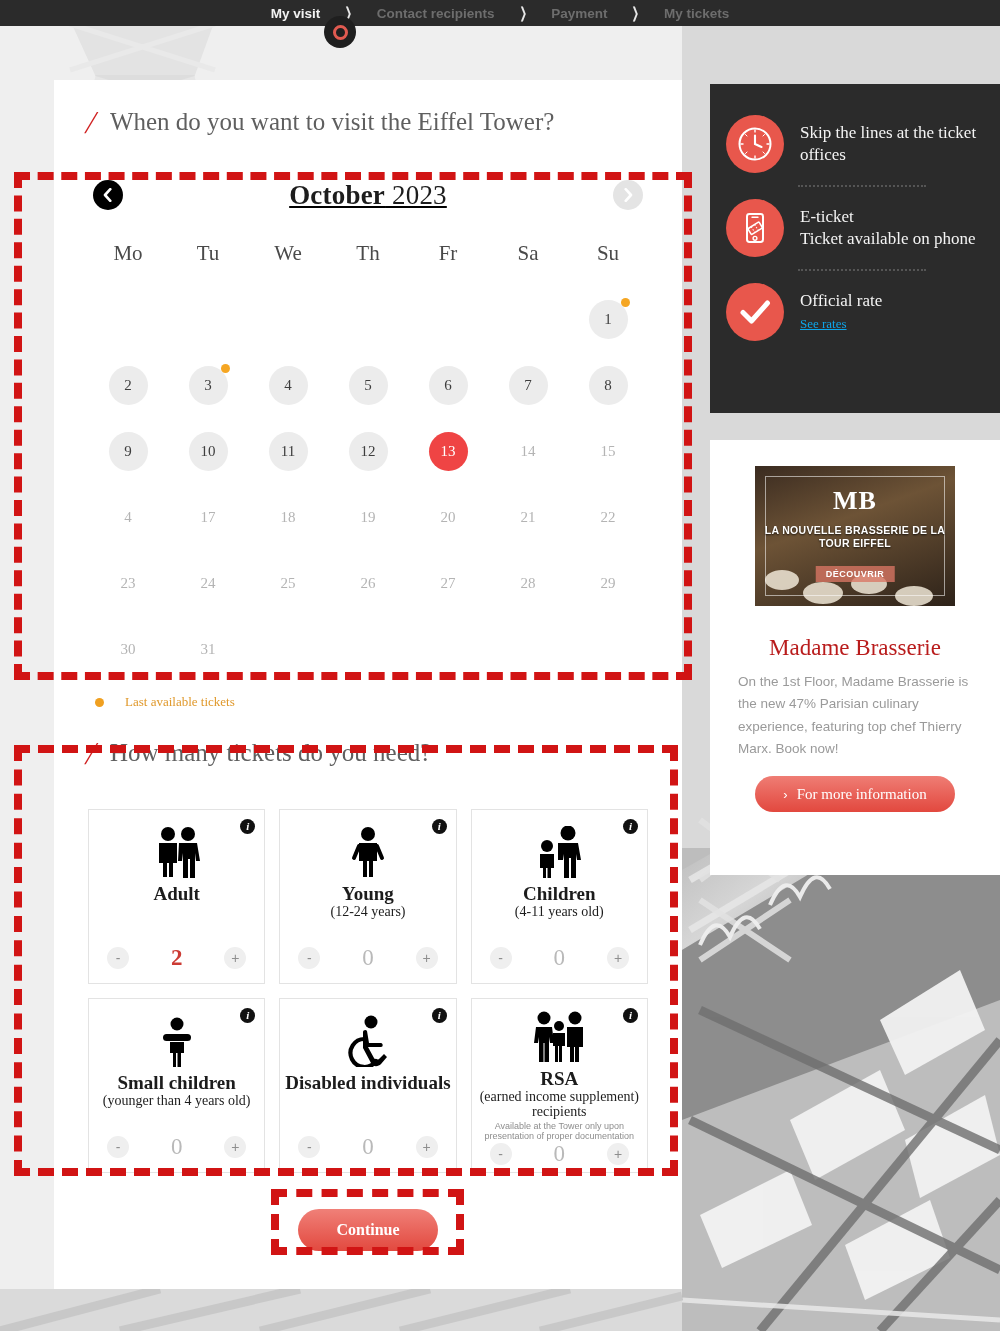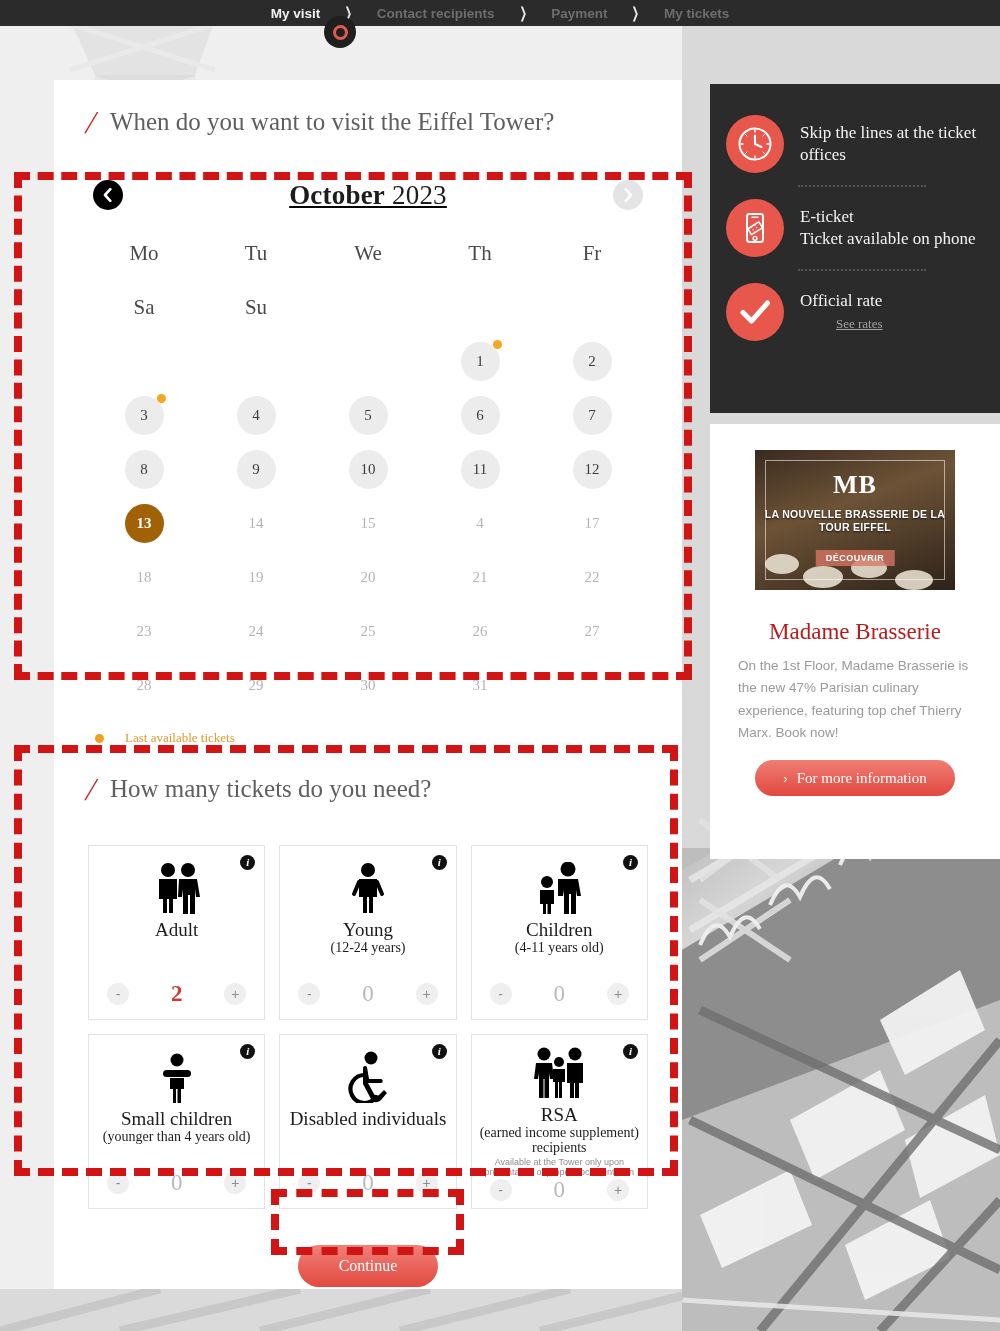--- a/index.html
+++ b/index.html
@@ -85,40 +85,40 @@
   .cal-arrow.next { background: #e4e4e4; }
   .cal-arrow svg { display: block; }
   #cal-monthyear {
     font-size: 27px; color: #1d1d1d; letter-spacing: .2px;
   }
   #cal-monthyear b { font-weight: bold; }
   #cal-monthyear span { font-weight: normal; }
 
   #cal-grid {
     display: grid;
-    grid-template-columns: repeat(5, 1fr);
-    row-gap: 0px;
+    grid-template-columns: repeat(7, 1fr);
+    row-gap: 12px;
     justify-items: center;
   }
   .dow {
     font-size: 21px; color: #4a4a4a;
     height: 54px; display: flex; align-items: center; justify-content: center;
   }
   .day-cell {
     width: 54px; height: 54px;
     display: flex; align-items: center; justify-content: center;
     position: relative;
   }
   .day {
     width: 39px; height: 39px; border-radius: 50%;
     display: flex; align-items: center; justify-content: center;
     font-size: 15px;
   }
   .day.avail { background: #ececec; color: #3d3d3d; cursor: pointer; }
-  .day.selected { background: #a16207; color: #fff; font-weight: bold; }
+  .day.selected { background: #ef4444; color: #fff; font-weight: normal; }
   .day.disabled { background: transparent; color: #b4b4b4; }
   .day-dot {
     position: absolute; top: 6px; right: 5px;
     width: 9px; height: 9px; border-radius: 50%; background: #f5a623;
   }
   #cal-legend {
     display: flex; align-items: center; gap: 21px;
     font-size: 13px; color: #e0992c;
     padding: 18px 0 0 7px;
   }
@@ -146,21 +146,21 @@
     background: #111; color: #fff;
     font-family: "Liberation Serif", serif;
     font-size: 11px; font-weight: bold; font-style: italic;
     display: flex; align-items: center; justify-content: center;
     line-height: 1;
   }
   .ticket-icon { height: 56px; display: flex; align-items: flex-end; justify-content: center; }
   .ticket-icon svg { display: block; }
   .ticket-label {
     text-align: center; margin-top: 6px;
-    font-size: 19px; color: #1c1c1c; line-height: 1.05;
+    font-size: 19px; color: #1c1c1c; line-height: 1.05; font-weight: bold;
   }
   .ticket-sub {
     text-align: center; font-size: 14px; color: #1c1c1c; line-height: 1.1;
   }
   .ticket-note {
     text-align: center; font-size: 9px; color: #8d8d8d;
     line-height: 1.15; padding: 0 6px; margin-top: 1px;
     font-family: "Liberation Sans", sans-serif;
   }
   .stepper-row {
@@ -183,47 +183,48 @@
   #continue-wrap {
     display: flex; justify-content: center; margin-top: 36px;
   }
   #continue-btn {
     width: 140px; height: 42px; border-radius: 21px;
     background: linear-gradient(180deg,#f08078 0%,#e2493f 100%);
     color: #fff; font-size: 16px;
     display: flex; align-items: center; justify-content: center;
     border: none; cursor: pointer;
     font-family: "Liberation Serif", serif;
+    font-weight: bold;
   }
 
   
   #benefits {
     position: absolute; left: 710px; top: 84px;
     width: 290px; height: 329px;
     background: #2b2b2b; z-index: 20;
     padding: 20px 16px 0 16px;
   }
   .benefit { display: flex; align-items: center; gap: 16px; height: 80px; }
   .benefit-ico {
     width: 58px; height: 58px; border-radius: 50%;
     background: #e8574c; flex: none;
     display: flex; align-items: center; justify-content: center;
   }
   .benefit-txt { color: #f4f4f4; font-size: 17px; line-height: 1.28; }
   .benefit-txt a {
-    display: inline-block; font-size: 13px; color: #a3a3a3;
-    text-decoration: underline; margin-top: 2px; margin-left: 36px;
+    display: inline-block; font-size: 13px; color: #0ea5e9;
+    text-decoration: underline; margin-top: 2px;
   }
   .benefit-divider {
     border-top: 2px dotted #555; width: 128px;
     margin: 1px 0 1px 72px; height: 0;
   }
 
   #promo {
-    position: absolute; left: 710px; top: 424px;
+    position: absolute; left: 710px; top: 440px;
     width: 290px; height: 435px;
     background: #fff; z-index: 20;
     padding: 26px 28px 0 28px;
   }
   #promo-img {
     width: 200px; height: 140px; margin: 0 auto;
     position: relative; overflow: hidden;
     background: linear-gradient(160deg,#3a2b20 0%,#6d5336 40%,#2d2219 100%);
   }
   #promo-img .frame {

